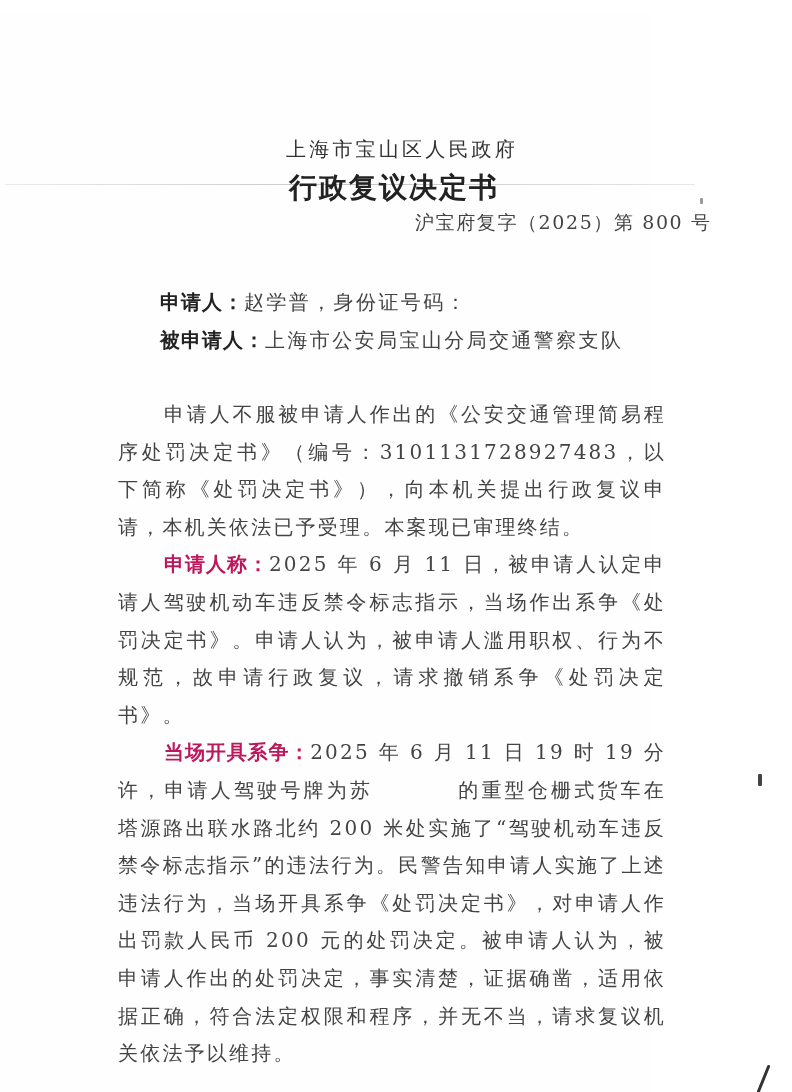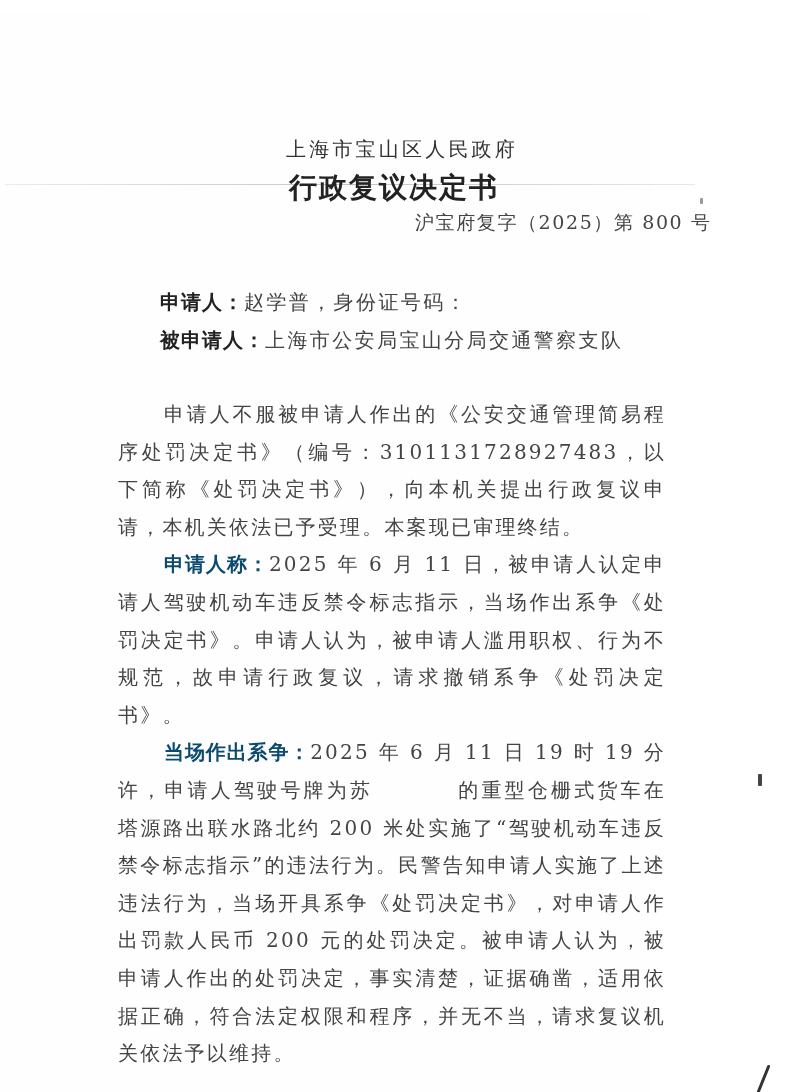--- a/index.html
+++ b/index.html
@@ -10,21 +10,21 @@
                background: linear-gradient(to right, rgba(180,180,180,0.25), rgba(150,150,150,0.55), rgba(180,180,180,0.3)); }
   .speck { position: absolute; background: #555; border-radius: 1px; }
   .org { position: absolute; left: 286px; top: 124px; font-size: 20px; letter-spacing: 3.2px; color: #333; white-space: nowrap; }
   .title { position: absolute; left: 289px; top: 157px; font-size: 28px; letter-spacing: 2px; color: #222; font-weight: bold; white-space: nowrap; }
   .docno { position: absolute; left: 393px; top: 198px; font-size: 19px; letter-spacing: 1.6px; color: #444; white-space: nowrap; margin-left: 22px; }
   .party { position: absolute; left: 160px; font-size: 20px; white-space: nowrap; color: #444; letter-spacing: 2.4px; }
   .party .lab { font-family: "DejaVu Sans", "Liberation Sans", sans-serif; font-weight: bold; color: #222; letter-spacing: 1px; }
   .body-text { position: absolute; left: 118px; width: 548px; font-size: 20px; line-height: 37.6px;
                text-align: justify; text-align-last: left; color: #444; letter-spacing: 2.2px; }
   .body-text p { margin: 0; text-indent: 2.3em; }
-  .body-text .lab { font-family: Liberation Serif, serif; font-weight: bold; color: #0c4a6e; letter-spacing: 0.6px; }
+  .body-text .lab { font-family: Liberation Serif, serif; font-weight: bold; color: #be185d; letter-spacing: 0.6px; }
   .gap { display: inline-block; width: 84px; }
   .pen-mark { position: absolute; left: 762px; top: 1052px; width: 3px; height: 30px; background: #333; transform: rotate(22deg); border-radius: 2px; }
 </style>
 </head>
 <body>
 
 <div class="page">
   <div class="scan-line"></div>
   <div class="speck" style="left:700px;top:186px;width:3px;height:6px;background:#999;"></div>
   <div class="speck" style="left:758px;top:762px;width:4px;height:12px;background:#444;"></div>
@@ -37,15 +37,15 @@
   <div class="party" style="top:315px;">
     <span class="lab">被申请人：</span><span>上海市公安局宝山分局交通警察支队</span>
   </div>
   <div class="party" style="top:277px;">
     <span class="lab">申请人：</span><span>赵学普，身份证号码：</span>
   </div>
 
   <div class="body-text" style="top:384px;">
     <p><span>申请人不服被申请人作出的《公安交通管理简易程序处罚决定书》（编号：3101131728927483，以下简称《处罚决定书》），向本机关提出行政复议申请，本机关依法已予受理。本案现已审理终结。</span></p>
     <p><span class="lab">申请人称：</span><span>2025 年 6 月 11 日，被申请人认定申请人驾驶机动车违反禁令标志指示，当场作出系争《处罚决定书》。申请人认为，被申请人滥用职权、行为不规范，故申请行政复议，请求撤销系争《处罚决定书》。</span></p>
-    <p><span class="lab">当场作出系争：</span><span>2025 年 6 月 11 日 19 时 19 分许，申请人驾驶号牌为苏</span><span class="gap"></span><span>的重型仓栅式货车在塔源路出联水路北约 200 米处实施了“驾驶机动车违反禁令标志指示”的违法行为。民警告知申请人实施了上述违法行为，当场开具系争《处罚决定书》，对申请人作出罚款人民币 200 元的处罚决定。被申请人认为，被申请人作出的处罚决定，事实清楚，证据确凿，适用依据正确，符合法定权限和程序，并无不当，请求复议机关依法予以维持。</span></p>
+    <p><span class="lab">当场开具系争：</span><span>2025 年 6 月 11 日 19 时 19 分许，申请人驾驶号牌为苏</span><span class="gap"></span><span>的重型仓栅式货车在塔源路出联水路北约 200 米处实施了“驾驶机动车违反禁令标志指示”的违法行为。民警告知申请人实施了上述违法行为，当场开具系争《处罚决定书》，对申请人作出罚款人民币 200 元的处罚决定。被申请人认为，被申请人作出的处罚决定，事实清楚，证据确凿，适用依据正确，符合法定权限和程序，并无不当，请求复议机关依法予以维持。</span></p>
   </div>
 </div>
 
 </body></html>

